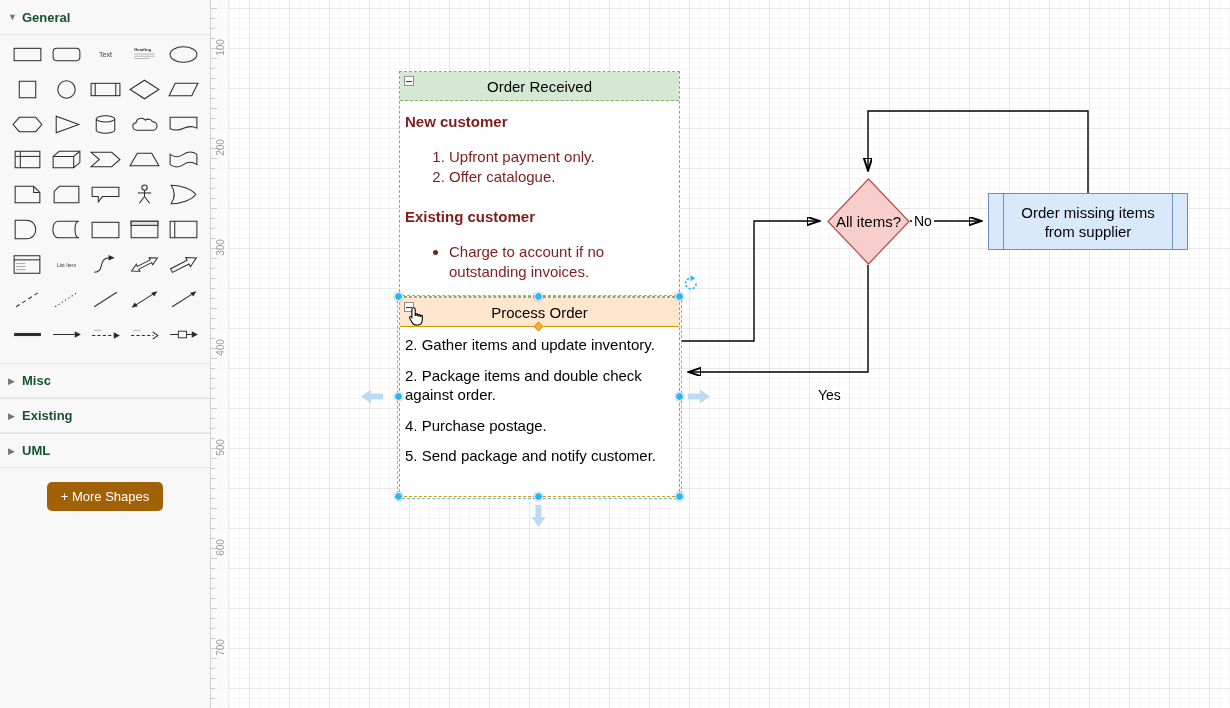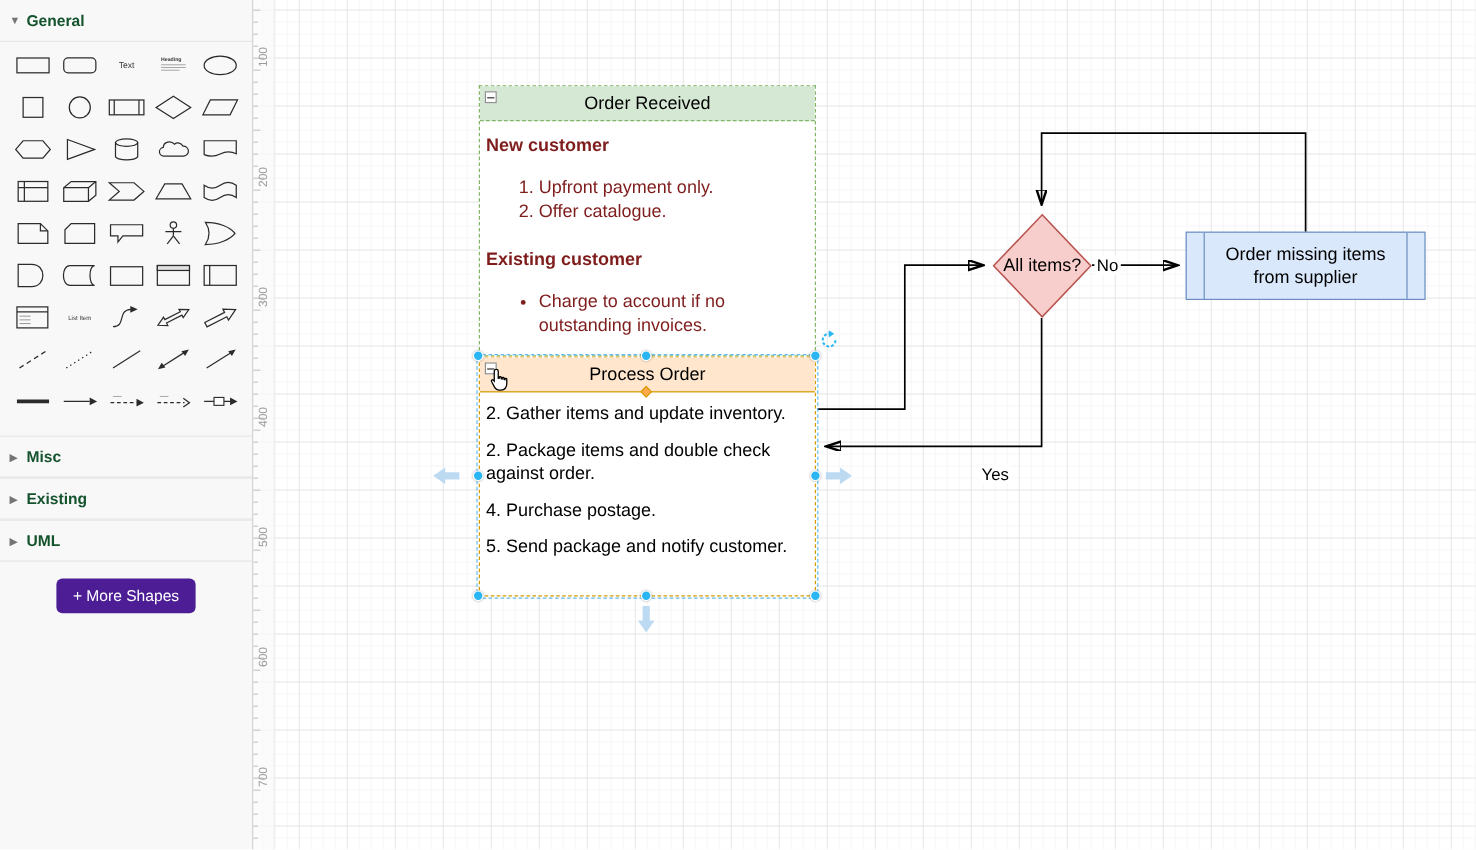--- a/index.html
+++ b/index.html
@@ -389,21 +389,21 @@
         <div class="section-header section-row">
           <span class="caret">▶</span>
           <span class="sec-label">Existing</span>
         </div>
         <div class="section-header section-row">
           <span class="caret">▶</span>
           <span class="sec-label">UML</span>
         </div>
       </div>
     <div id="more-shapes-wrap">
-      <button id="more-shapes-btn" style="background: #4c1d95; text-align: right;">+ More Shapes</button>
+      <button id="more-shapes-btn" style="background: #a16207; text-align: right;">+ More Shapes</button>
     </div>
   </div>
 
   <div id="canvas">
     <div id="ruler">
         <div class="tick" style="top: 8px; width: 6px;"></div>
         <div class="tick" style="top: 18px; width: 4px;"></div>
         <div class="tick" style="top: 28px; width: 4px;"></div>
         <div class="tick" style="top: 38px; width: 4px;"></div>
         <div class="tick" style="top: 48px; width: 9px;"></div>

